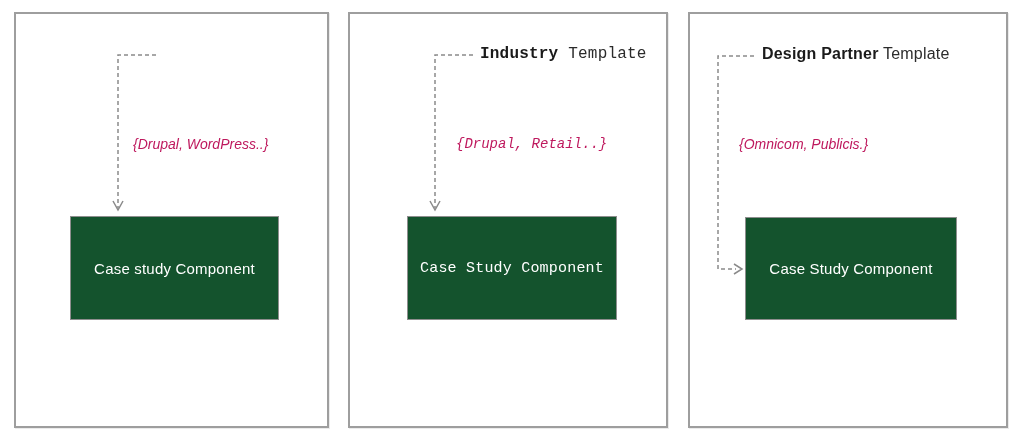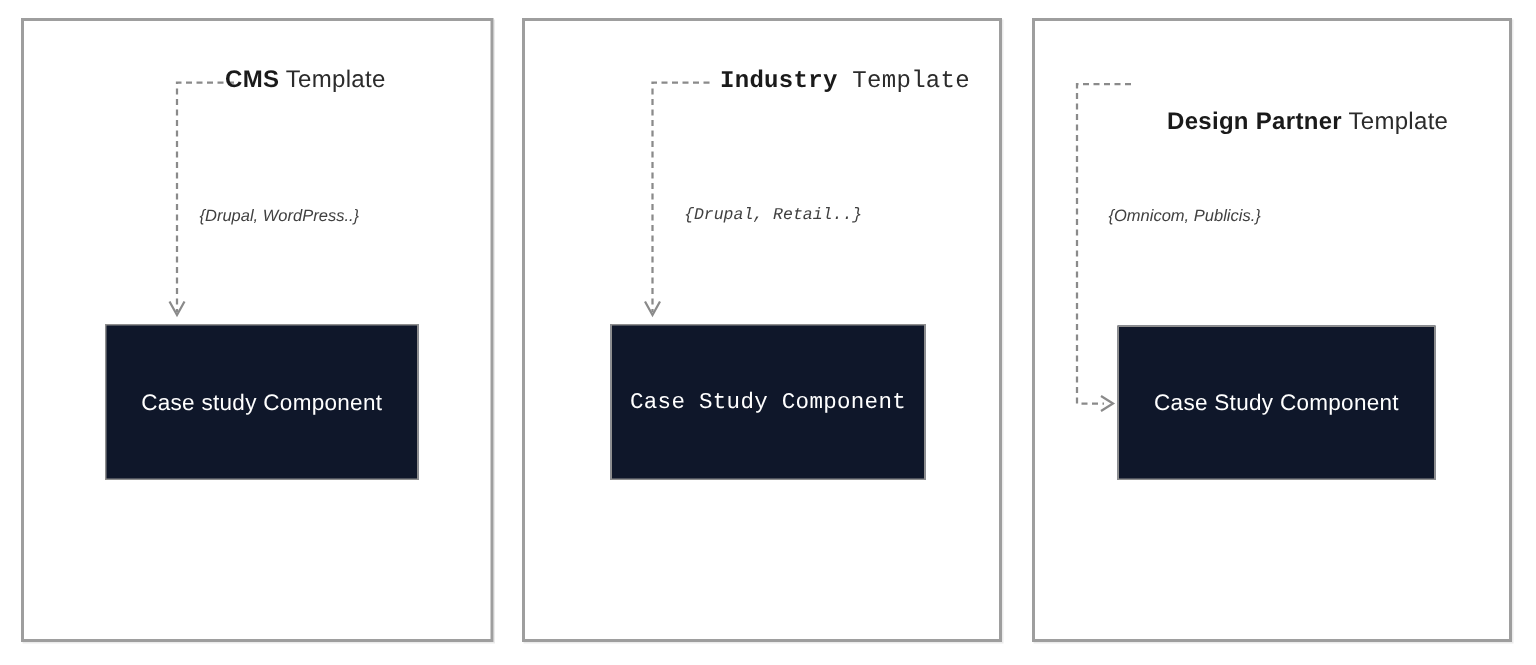--- a/index.html
+++ b/index.html
@@ -25,56 +25,52 @@
   .panel-title {
     position: absolute; top: 30px;
     font-size: 16px; line-height: 20px;
     color: #212121; letter-spacing: 0.2px;
     white-space: nowrap;
   }
   .panel-title .t-bold { font-weight: bold; color: #1a1a1a; }
   .panel-title .t-rest { font-weight: normal; color: #2b2b2b; }
   .panel-annotation {
     position: absolute; top: 121px;
-    font-size: 11px; line-height: 18px;
-    font-style: italic; color: #404040;
+    font-size: 14px; line-height: 18px;
+    font-style: italic; color: #be185d;
     white-space: nowrap;
   }
   .case-box {
     position: absolute;
-    background: #0f172a;
+    background: #14532d;
     border: 1px solid #8e8e8e;
     display: flex; align-items: center; justify-content: center;
     color: #ffffff; font-size: 15px; letter-spacing: 0.2px;
     text-align: center;
   }
   .panel-1 .panel-title { left: 134px; }
   .panel-1 .panel-annotation { left: 117px; }
   .panel-1 .case-box { left: 54px; top: 202px; width: 209px; height: 104px; }
   .panel-2 .panel-title { left: 130px; }
   .panel-2 .panel-annotation { left: 106px; }
   .panel-2 .case-box { left: 57px; top: 202px; width: 210px; height: 104px; }
-  .panel-3 .panel-title { left: 88px; margin-top: 28px; }
+  .panel-3 .panel-title { left: 72px; }
   .panel-3 .panel-annotation { left: 49px; text-align: right; }
   .panel-3 .case-box { left: 55px; top: 203px; width: 212px; height: 103px; }
 </style>
 </head>
 <body>
 
 <div class="canvas">
 
   <div class="panel panel-1">
     <svg class="arrow-svg" viewBox="0 0 311 412" aria-hidden="true">
       <path class="dashed" d="M140,41 H102 V194"></path>
       <path d="M97,187 L102,196 L107,187"></path>
     </svg>
-    <div class="panel-title">
-      <span class="t-bold">CMS</span>
-      <span class="t-rest">Template</span>
-    </div>
     <div class="panel-annotation">{Drupal, WordPress..}</div>
     <div class="case-box">
       <span>Case study Component</span>
     </div>
   </div>
 
   <div class="panel panel-2">
     <svg class="arrow-svg" viewBox="0 0 316 412" aria-hidden="true">
       <path class="dashed" d="M123,41 H85 V194"></path>
       <path d="M80,187 L85,196 L90,187"></path>

